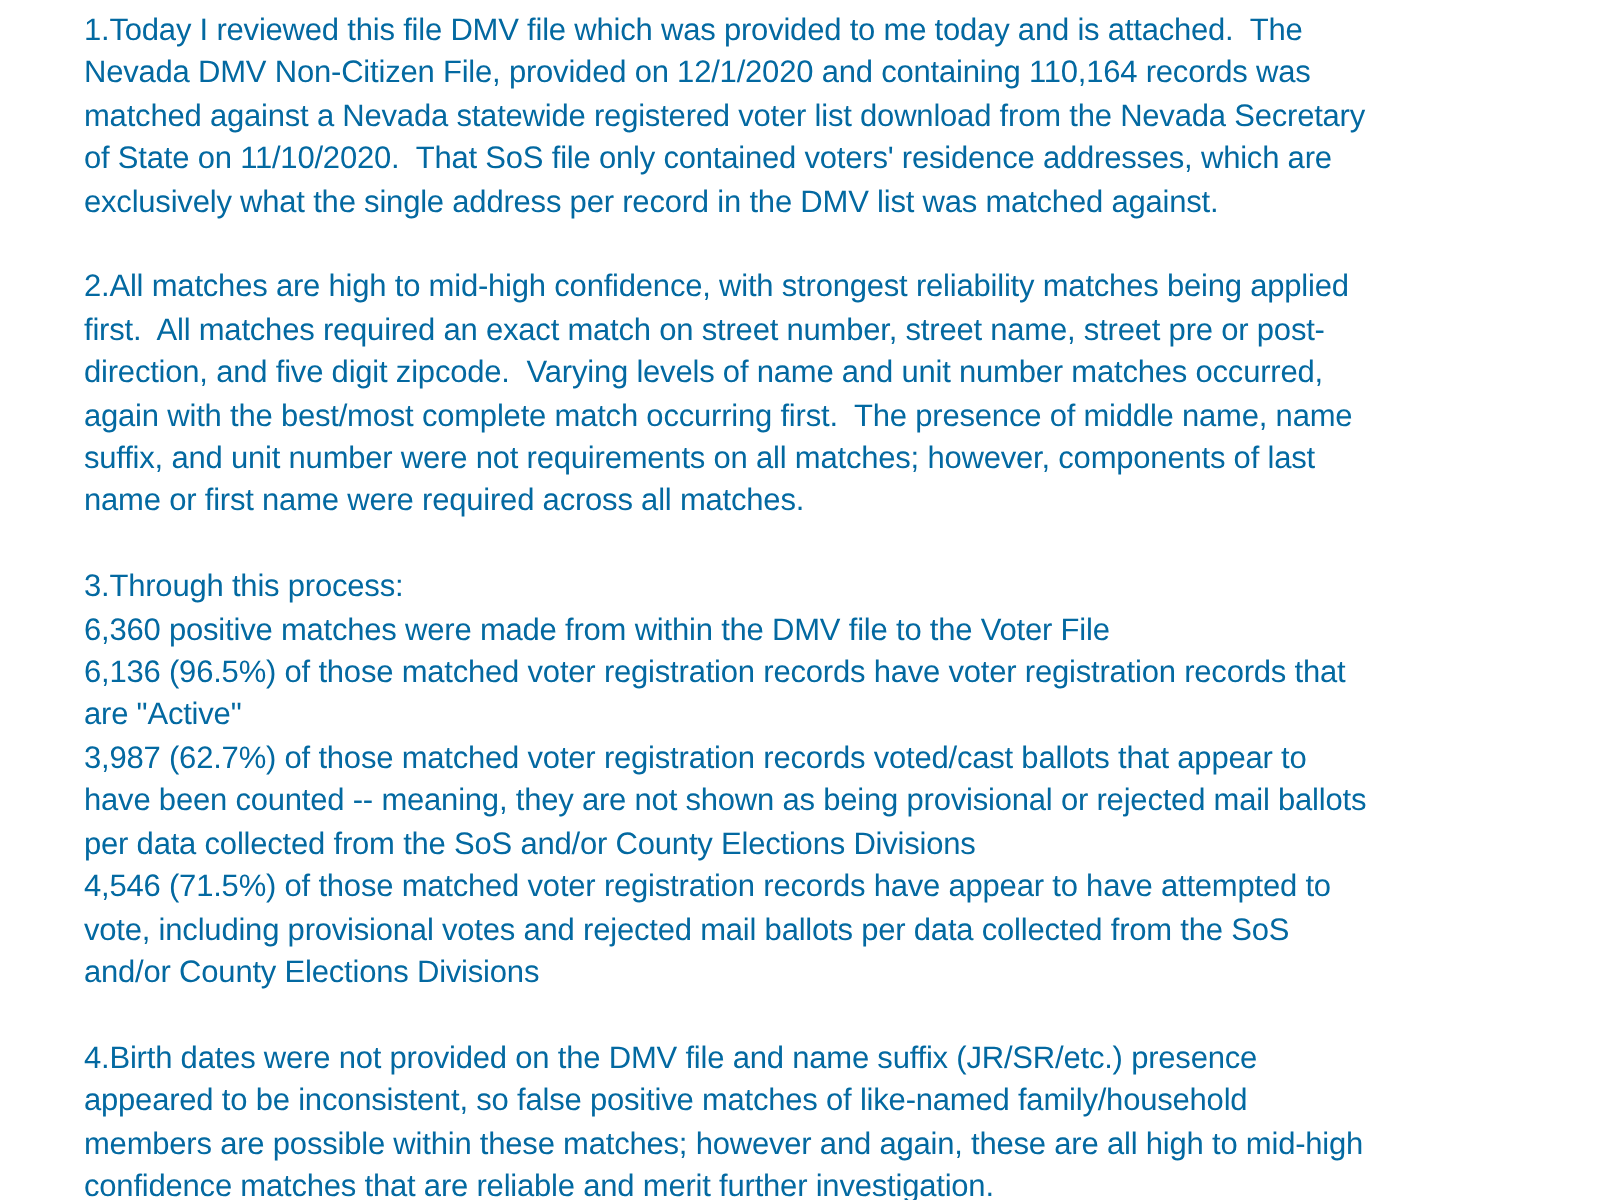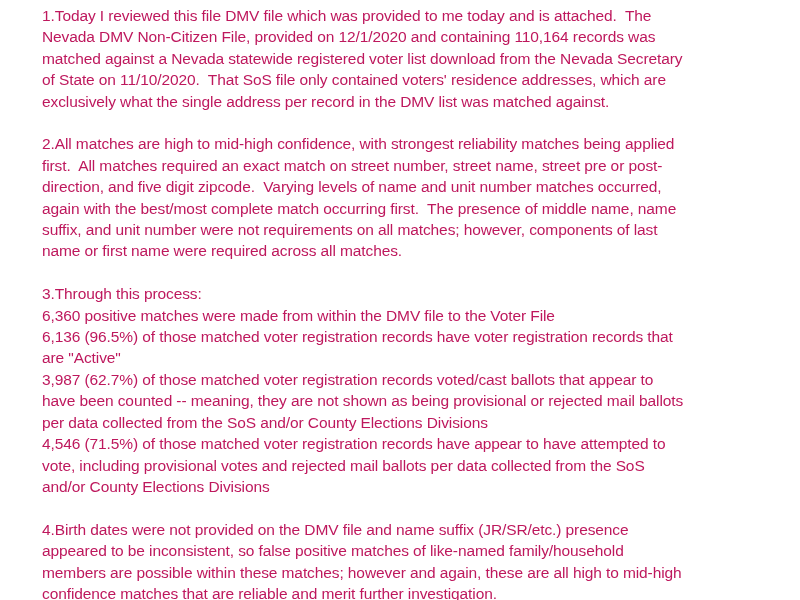--- a/index.html
+++ b/index.html
@@ -11,21 +11,21 @@
     height: 600px;
     background: #ffffff;
     overflow: hidden;
     font-family: "Liberation Sans", "DejaVu Sans", sans-serif;
   }
   .page {
     box-sizing: border-box;
     width: 800px;
     height: 584px;
     padding: 5px 6px 0 42px;
-    color: #be185d;
+    color: #0369a1;
     font-size: 15.5px;
     line-height: 21.4px;
     font-weight: 400;
     -webkit-font-smoothing: antialiased;
   }
   .para {
     margin: 0 0 21.4px 0;
     white-space: pre-wrap; 
     letter-spacing: -0.1px;
   }

